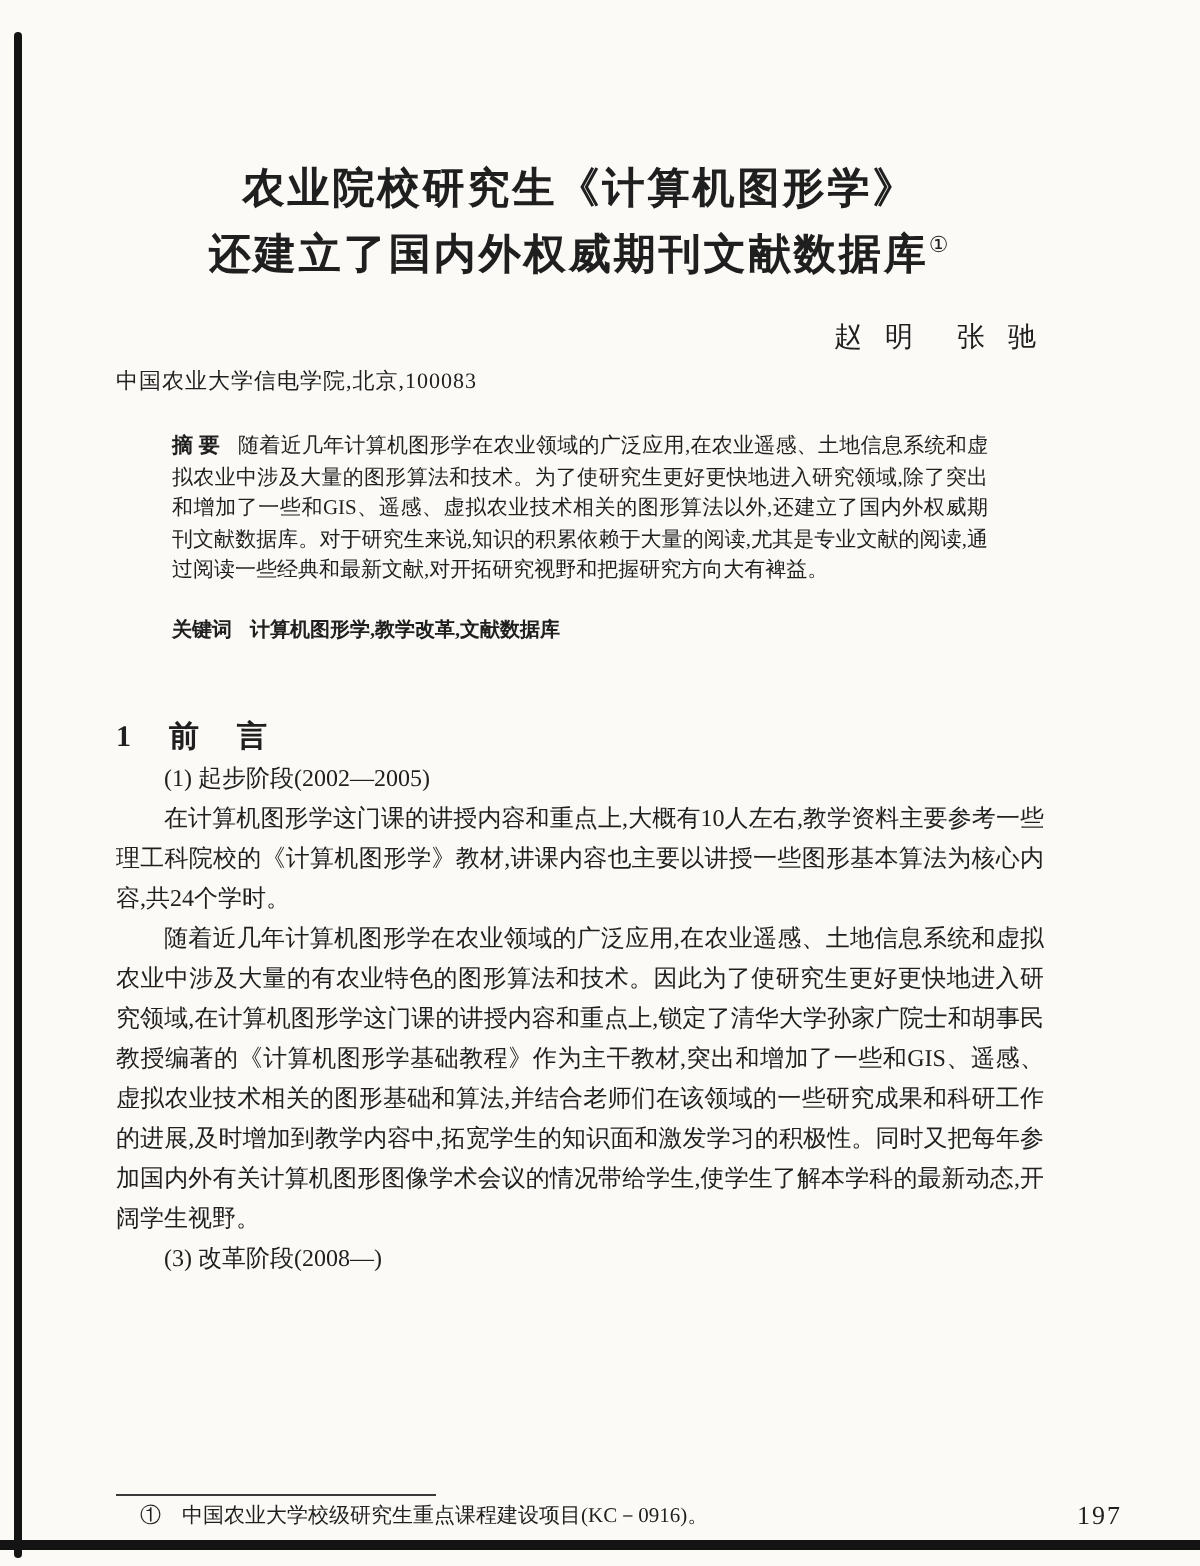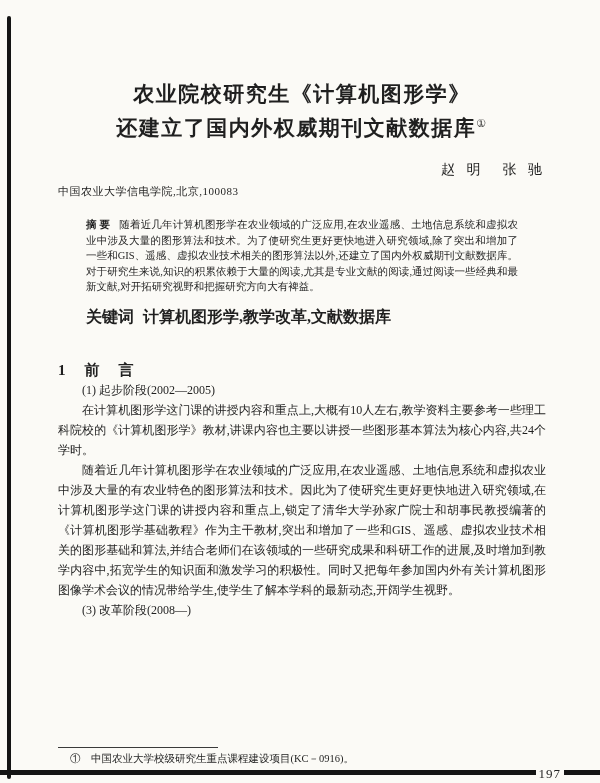--- a/index.html
+++ b/index.html
@@ -31,21 +31,21 @@
     position: absolute;
     left: 0;
     bottom: 8px;
     width: 100%;
     height: 5px;
     background: #141414;
   }
   .page {
     position: absolute;
     inset: 0;
-    padding: 80px 54px 0 58px;
+    padding: 80px 78px 0 58px;
     box-sizing: border-box;
   }
   .title {
     margin: 0;
     text-align: center;
     font-size: 21px;
     line-height: 29px;
     font-weight: bold;
     letter-spacing: 1.5px;
   }
@@ -72,21 +72,21 @@
     line-height: 15.5px;
     text-align: justify;
   }
   .abstract .label, .keywords .label {
     font-weight: bold;
     margin-right: 9px;
   }
   .keywords {
     margin: 14px 0 16px 0;
     padding: 0 28px;
-    font-size: 16px;
+    font-size: 10px;
     line-height: 15px;
     font-weight: bold;
   }
   .section-heading {
     margin: 36px 0 0 0;
     font-size: 15px;
     line-height: 20px;
     font-weight: bold;
     letter-spacing: 2px;
   }
@@ -113,21 +113,21 @@
     left: 70px;
     right: 74px;
     bottom: 17px;
     margin: 0;
     font-size: 10.5px;
     line-height: 14px;
   }
   .page-number {
     position: absolute;
     right: 36px;
-    bottom: 1px;
+    bottom: 17px;
     font-size: 13px;
     letter-spacing: 1px;
     background: #fbfaf6;
     padding: 0 3px;
   }
 </style>
 </head>
 <body>
 
 <div class="scan">

